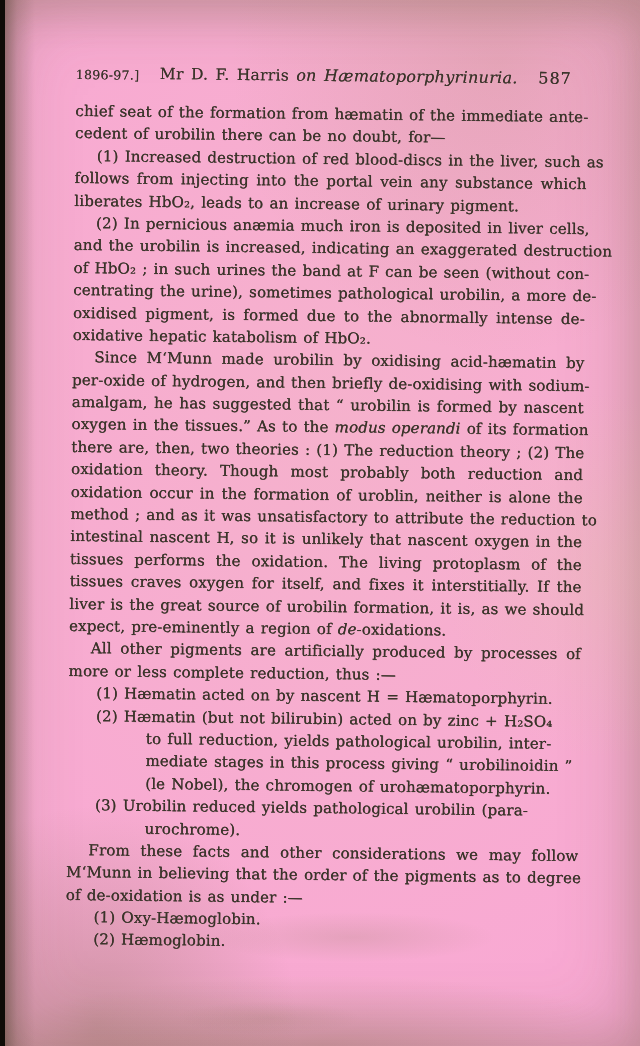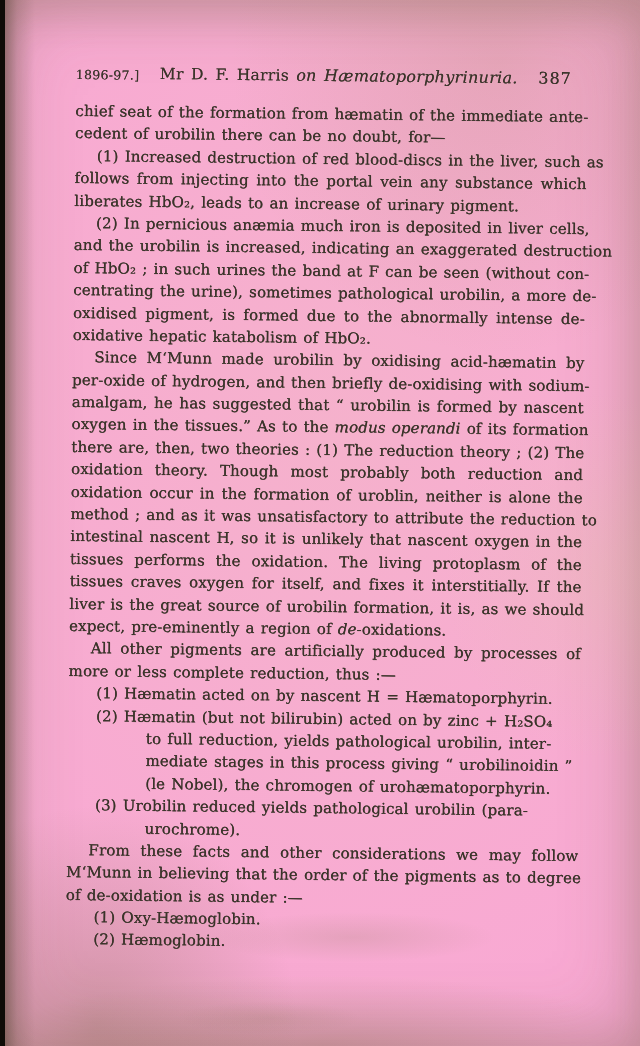--- a/index.html
+++ b/index.html
@@ -74,21 +74,21 @@
 </head>
 <body>
 
 <div class="scan">
   <div class="stain-layer"></div>
 
   <div class="content">
     <div class="header">
       <span class="session">1896-97.]</span>
       <span class="running"><span>Mr D. F. Harris </span><i>on Hæmatoporphyrinuria.</i></span>
-      <span class="pageno">387</span>
+      <span class="pageno">587</span>
     </div>
     <div class="bodytext">
         <div class="line"><span>chief seat of the formation from hæmatin of the immediate ante-</span></div>
         <div class="line end"><span>cedent of urobilin there can be no doubt, for—</span></div>
         <div class="line para"><span>(1) Increased destruction of red blood-discs in the liver, such as</span></div>
         <div class="line"><span>follows from injecting into the portal vein any substance which</span></div>
         <div class="line end"><span>liberates HbO₂, leads to an increase of urinary pigment.</span></div>
         <div class="line para"><span>(2) In pernicious anæmia much iron is deposited in liver cells,</span></div>
         <div class="line"><span>and the urobilin is increased, indicating an exaggerated destruction</span></div>
         <div class="line"><span>of HbO₂ ; in such urines the band at F can be seen (without con-</span></div>

